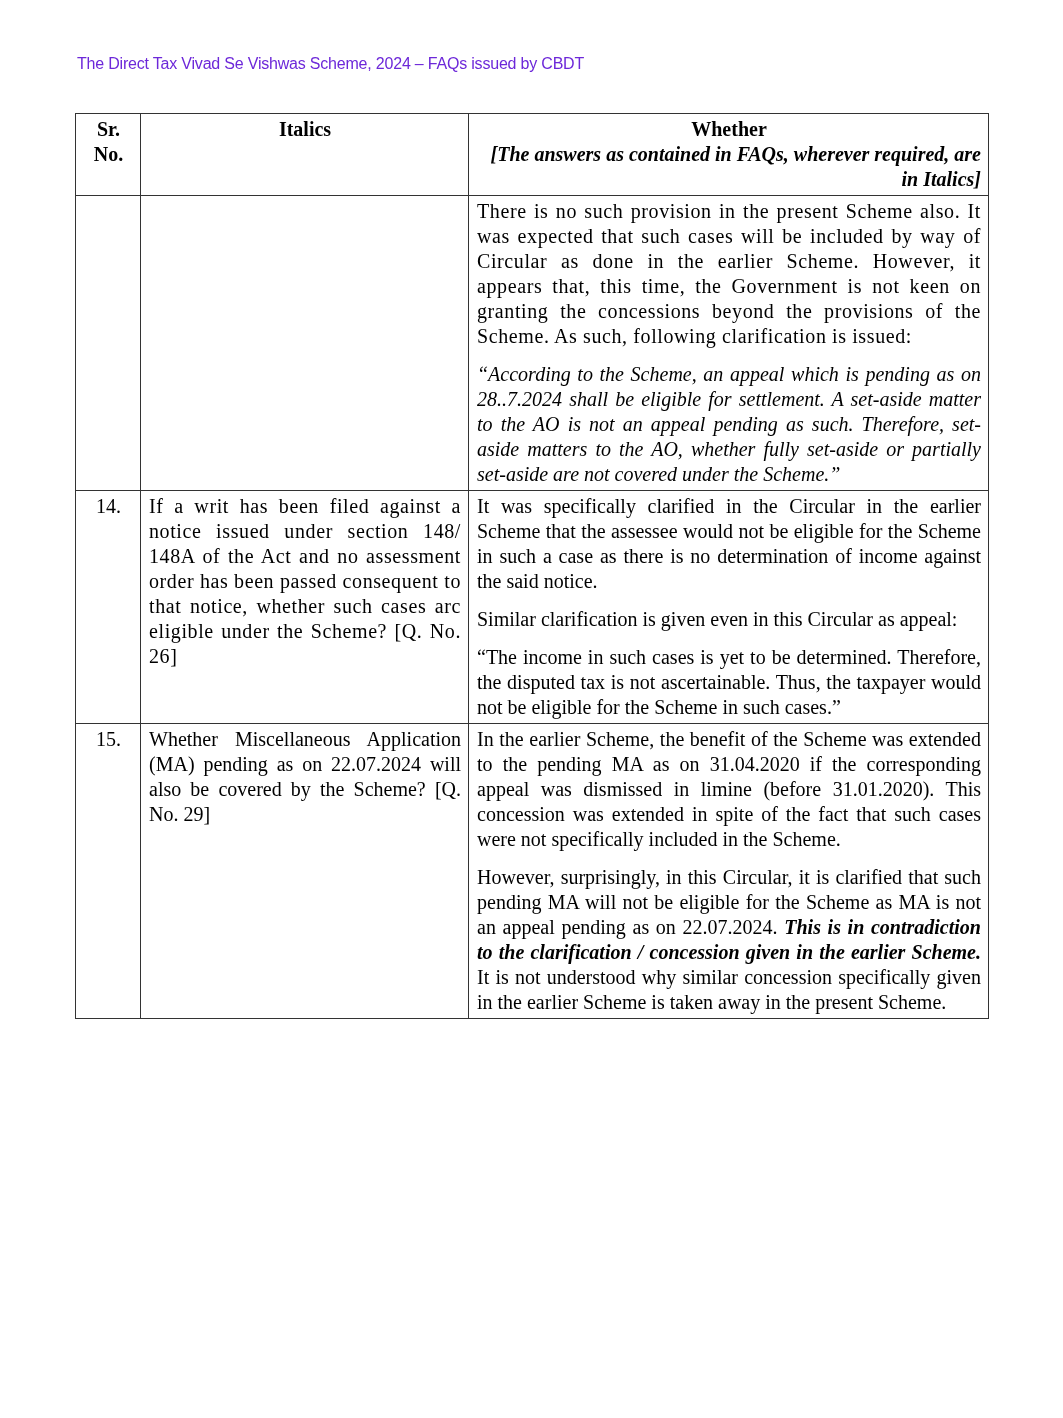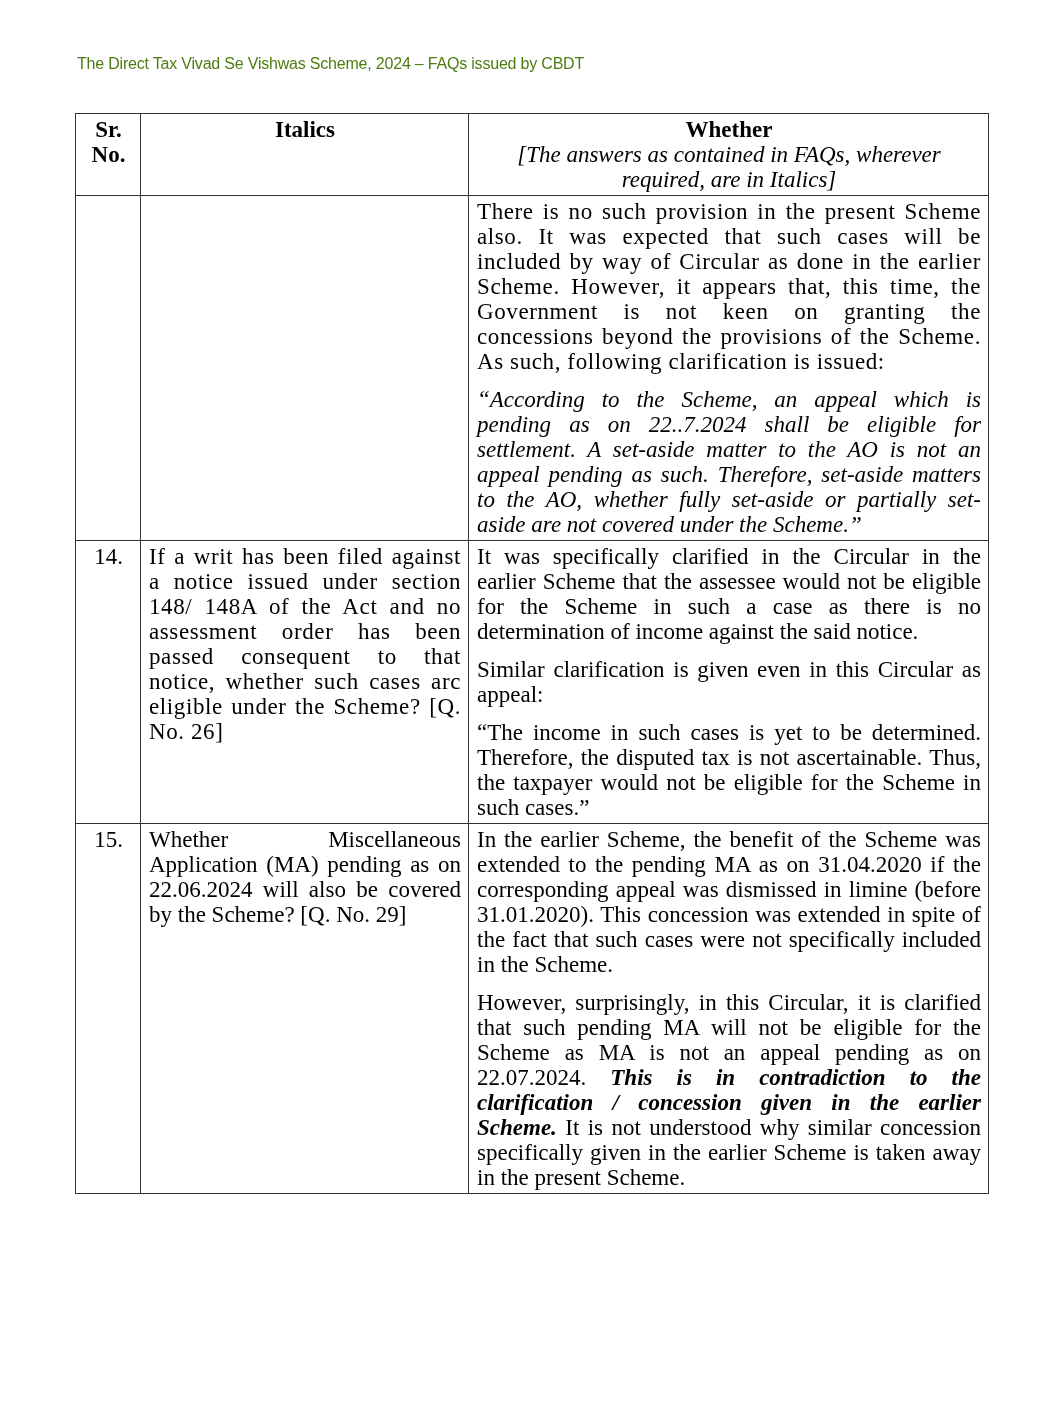--- a/index.html
+++ b/index.html
@@ -1,34 +1,34 @@
 <!DOCTYPE html>
 <html><head>
 <meta charset="utf-8">
 <style>
   html, body { margin:0; padding:0; background:#ffffff; }
   body { width:1063px; height:1418px; position:relative; overflow:hidden; color:#000; }
   .page-header {
     position:absolute; left:77px; top:55px;
-    font-family:"Liberation Sans", sans-serif; font-size:16px; color:#4d7c0f;
+    font-family:"Liberation Sans", sans-serif; font-size:16px; color:#6d28d9;
     letter-spacing:-0.2px;
   }
   table.faq {
     position:absolute; left:75px; top:113px;
     width:913px; border-collapse:collapse;
-    font-family:"Liberation Serif", serif; font-size:23px; line-height:25px;
+    font-family:"Liberation Serif", serif; font-size:20px; line-height:25px;
     table-layout:fixed;
     padding-left:44px;
   }
   table.faq td, table.faq th {
     border:1px solid #333; vertical-align:top; padding:3px 7px 3px 8px;
   }
   col.c1 { width:65px; } col.c2 { width:328px; } col.c3 { width:520px; }
   th { font-weight:bold; text-align:center; }
-  th .sub { display:block; font-weight:normal; font-style:italic; text-align:center; }
+  th .sub { display:block; font-weight:bold; font-style:italic; text-align:right; }
   td.sr { text-align:center; }
   td p { margin:0 0 13px 0; text-align:justify; }
   td p:last-child { margin-bottom:0; }
   .it { font-style:italic; }
   .bi { font-style:italic; font-weight:bold; }
   .spaced { letter-spacing:0.6px; }
 </style>
 </head>
 <body>
 
@@ -49,38 +49,38 @@
         <span class="sub">[The answers as contained in FAQs, wherever required, are in Italics]</span>
       </th>
     </tr>
   </thead>
   <tbody>
     <tr>
       <td class="sr"></td>
       <td></td>
       <td>
         <p class="spaced">There is no such provision in the present Scheme also. It was expected that such cases will be included by way of Circular as done in the earlier Scheme. However, it appears that, this time, the Government is not keen on granting the concessions beyond the provisions of the Scheme. As such, following clarification is issued:</p>
-        <p class="it">“According to the Scheme, an appeal which is pending as on 22..7.2024 shall be eligible for settlement. A set-aside matter to the AO is not an appeal pending as such. Therefore, set-aside matters to the AO, whether fully set-aside or partially set-aside are not covered under the Scheme.”</p>
+        <p class="it">“According to the Scheme, an appeal which is pending as on 28..7.2024 shall be eligible for settlement. A set-aside matter to the AO is not an appeal pending as such. Therefore, set-aside matters to the AO, whether fully set-aside or partially set-aside are not covered under the Scheme.”</p>
       </td>
     </tr>
     <tr>
       <td class="sr">14.</td>
       <td>
         <p class="spaced">If a writ has been filed against a notice issued under section 148/ 148A of the Act and no assessment order has been passed consequent to that notice, whether such cases arc eligible under the Scheme? [Q. No. 26]</p>
       </td>
       <td>
         <p>It was specifically clarified in the Circular in the earlier Scheme that the assessee would not be eligible for the Scheme in such a case as there is no determination of income against the said notice.</p>
         <p>Similar clarification is given even in this Circular as appeal:</p>
         <p>“The income in such cases is yet to be determined. Therefore, the disputed tax is not ascertainable. Thus, the taxpayer would not be eligible for the Scheme in such cases.”</p>
       </td>
     </tr>
     <tr>
       <td class="sr">15.</td>
       <td>
-        <p>Whether Miscellaneous Application (MA) pending as on 22.06.2024 will also be covered by the Scheme? [Q. No. 29]</p>
+        <p>Whether Miscellaneous Application (MA) pending as on 22.07.2024 will also be covered by the Scheme? [Q. No. 29]</p>
       </td>
       <td>
         <p>In the earlier Scheme, the benefit of the Scheme was extended to the pending MA as on 31.04.2020 if the corresponding appeal was dismissed in limine (before 31.01.2020). This concession was extended in spite of the fact that such cases were not specifically included in the Scheme.</p>
         <p><span>However, surprisingly, in this Circular, it is clarified that such pending MA will not be eligible for the Scheme as MA is not an appeal pending as on 22.07.2024. </span><span class="bi">This is in contradiction to the clarification / concession given in the earlier Scheme.</span><span> It is not understood why similar concession specifically given in the earlier Scheme is taken away in the present Scheme.</span></p>
       </td>
     </tr>
   </tbody>
 </table>
 
 </body></html>

